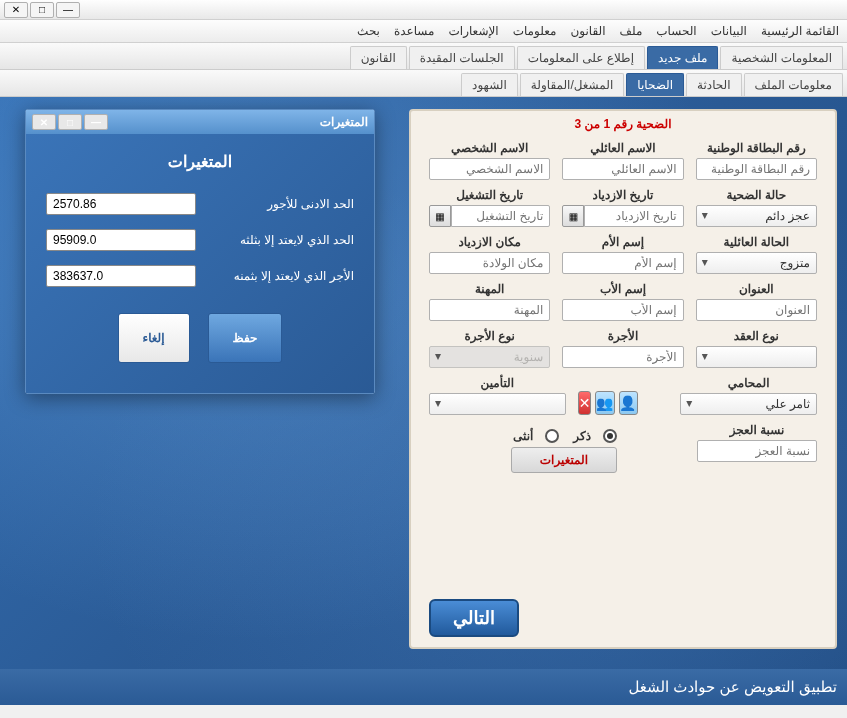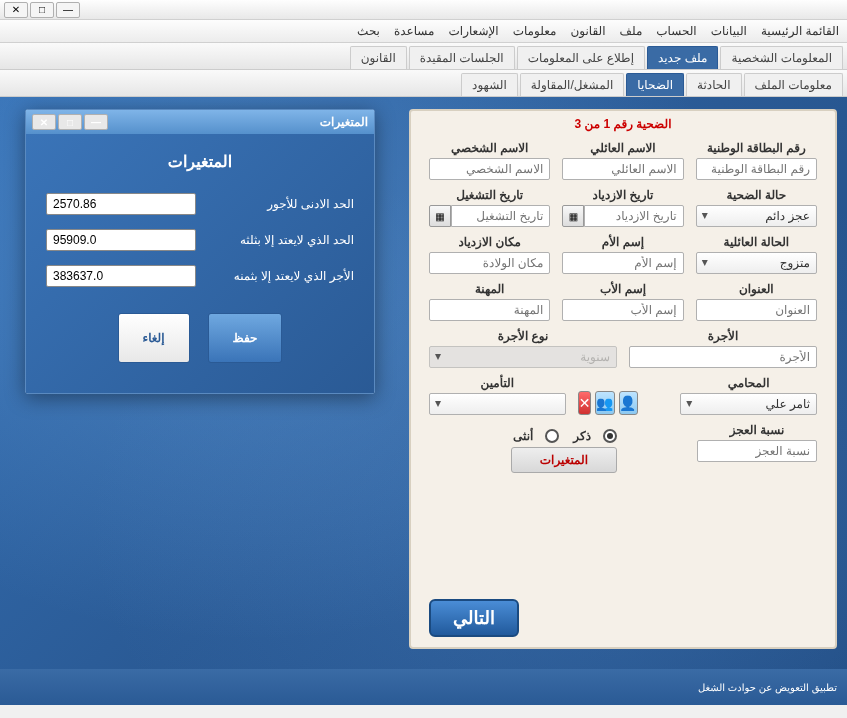--- a/index.html
+++ b/index.html
@@ -42,21 +42,21 @@
 .dlg-btns .winbtn{background:#e8e8e8}
 .dlg-body{background:linear-gradient(135deg,#3a74b8,#2a5a95);padding:18px 20px 30px;direction:rtl}
 .dlg-body h3{color:#fff;text-align:center;font-size:16px;margin-bottom:22px;font-weight:bold}
 .drow{display:flex;align-items:center;gap:12px;margin-bottom:14px}
 .drow label{color:#fff;flex:1;}
 .drow input{width:150px;height:22px;border:1px solid #888;border-radius:2px;text-align:left;padding:0 6px;direction:ltr}
 .dlg-actions{display:flex;gap:18px;justify-content:center;margin-top:26px}
 .dbtn{padding:17px 24px;border:1px solid #2a5a95;border-radius:3px;cursor:pointer;font-weight:bold}
 .dbtn.save{background:linear-gradient(#6fa8e0,#3a74b8);color:#fff}
 .dbtn.cancel{background:linear-gradient(#fff,#e8e8e8);color:#2a5a95}
-.statusbar{position:absolute;bottom:0;left:0;right:0;height:36px;background:linear-gradient(#3a6ba5,#2a5a95);color:#fff;font-size:10px;display:flex;align-items:center;padding:8px 10px;direction:rtl}
+.statusbar{position:absolute;bottom:0;left:0;right:0;height:36px;background:linear-gradient(#3a6ba5,#2a5a95);color:#fff;font-size:15px;display:flex;align-items:center;padding:8px 10px;direction:rtl}
 </style>
 </head>
 <body>
 
 <div class="titlebar">
   <span class="winbtn">—</span>
   <span class="winbtn">□</span>
   <span class="winbtn">✕</span>
 </div>
 
@@ -155,20 +155,24 @@
           <input placeholder="إسم الأب" style="">
         </div>
       <div class="fld">
           <label>المهنة</label>
           <input placeholder="المهنة" style="">
         </div>
     </div>
 
     <div class="row">
       <div class="fld">
+          <label>نوع العقد</label>
+          <div class="selwrap"><select><option></option></select></div>
+        </div>
+      <div class="fld">
           <label>الأجرة</label>
           <input placeholder="الأجرة" style="">
         </div>
       <div class="fld">
           <label>نوع الأجرة</label>
           <div class="selwrap"><select disabled="" style="background:#ddd;color:#999"><option>سنوية</option></select></div>
         </div>
     </div>
 
     <div class="row">

